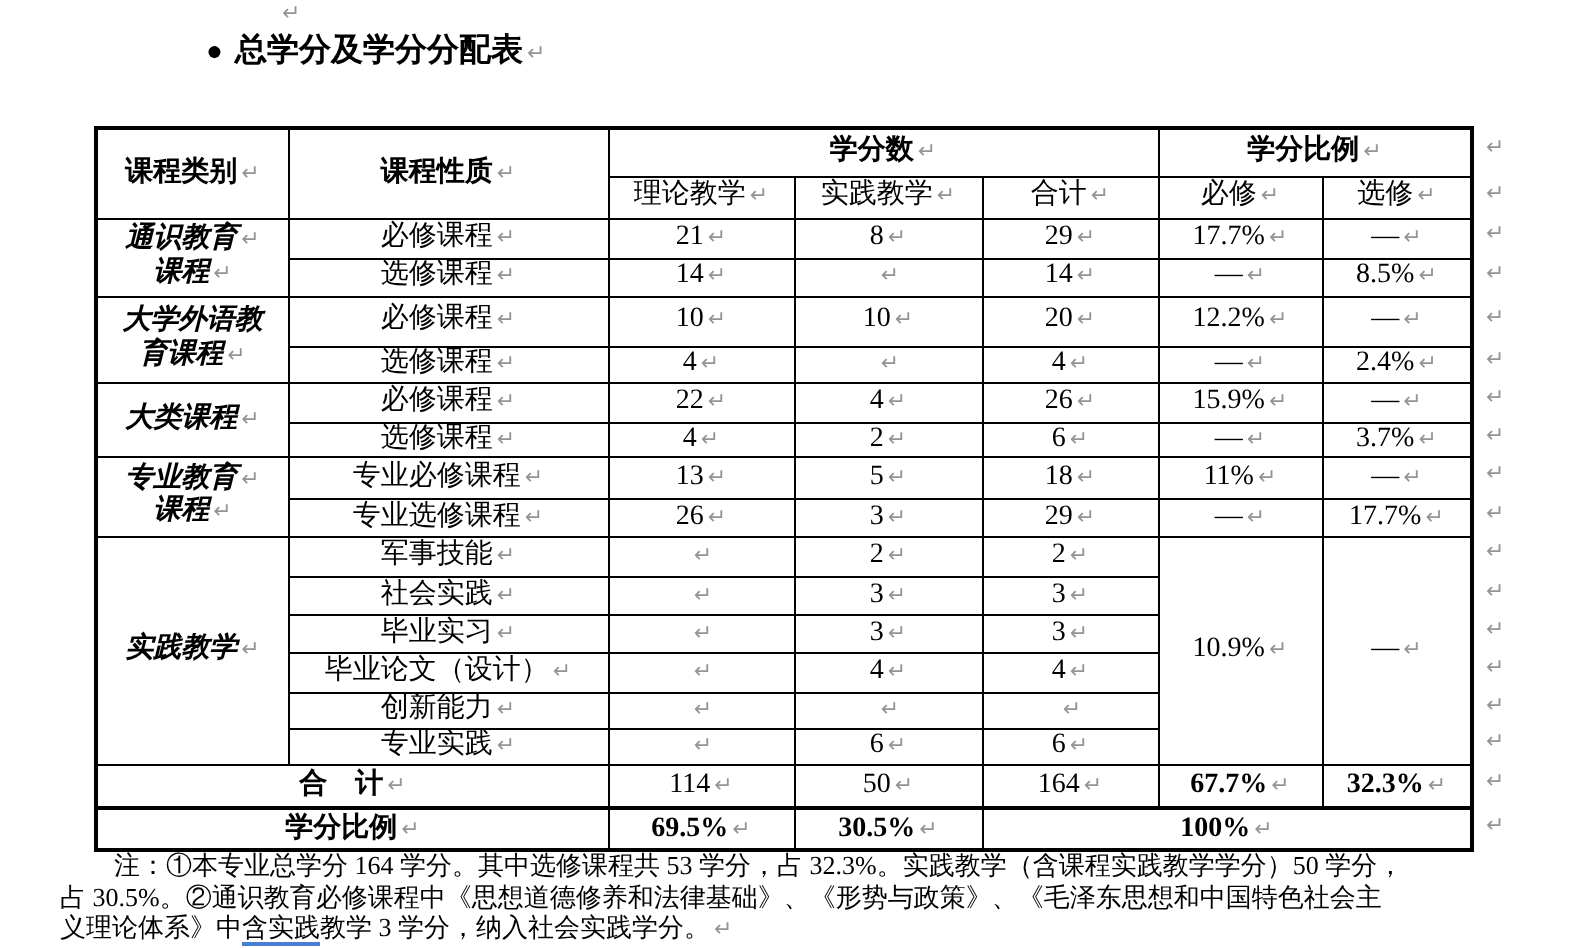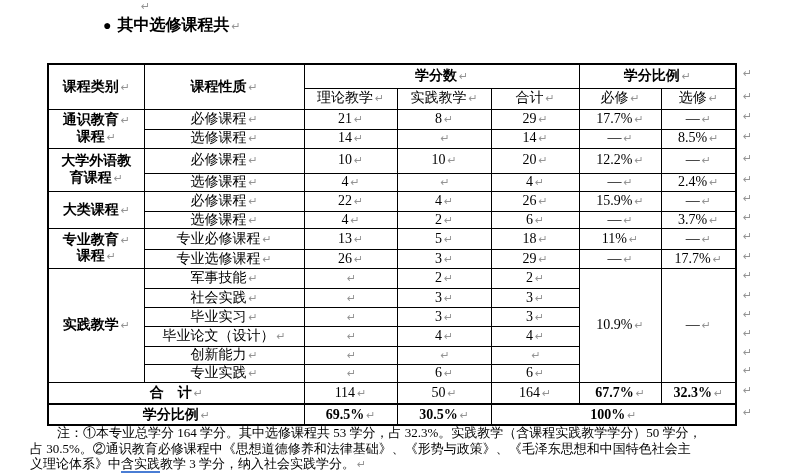--- a/index.html
+++ b/index.html
@@ -37,21 +37,21 @@
     border:2.5px solid #000;
   }
   table.credits td {
     border:1px solid #000; padding:0 2px; text-align:center;
     font-size:14px; line-height:1.15; vertical-align:middle;
     overflow:hidden;
   }
   td.thick-right { border-right-width:2.5px; }
   td.h1   { font-size:16px; font-weight:bold; }
   td.h2   { font-size:15px; }
-  td.grp  { font-size:15px; font-weight:bold; }
+  td.grp  { font-size:15px; font-weight:bold;font-style:italic; }
   td.nat  { text-align:left; padding-left:6px; font-size:14px; }
   td.num  { font-size:14px; }
   td.total{ font-size:15px; font-weight:bold; }
   td.pctb { font-size:15px; font-weight:bold; }
 
   table.credits tr:nth-child(1)  { height:24px; }
   table.credits tr:nth-child(2)  { height:21px; }
   table.credits tr:nth-child(3)  { height:20px; }
   table.credits tr:nth-child(4)  { height:19px; }
   table.credits tr:nth-child(5)  { height:25px; }
@@ -83,21 +83,21 @@
   }
 </style>
 </head>
 <body>
 
 <div class="page">
 
   <span class="mark stray-mark">↵</span>
 
   <div class="heading">
-    <span class="bullet">●</span><span>其中选修课程共</span><span class="mark">↵</span>
+    <span class="bullet">●</span><span>总学分及学分分配表</span><span class="mark">↵</span>
   </div>
 
 
   <table class="credits" id="credits-table">
     <colgroup>
       <col style="width:96px">
         <col style="width:160px">
         <col style="width:93px">
       <col style="width:94px">
         <col style="width:88px">

